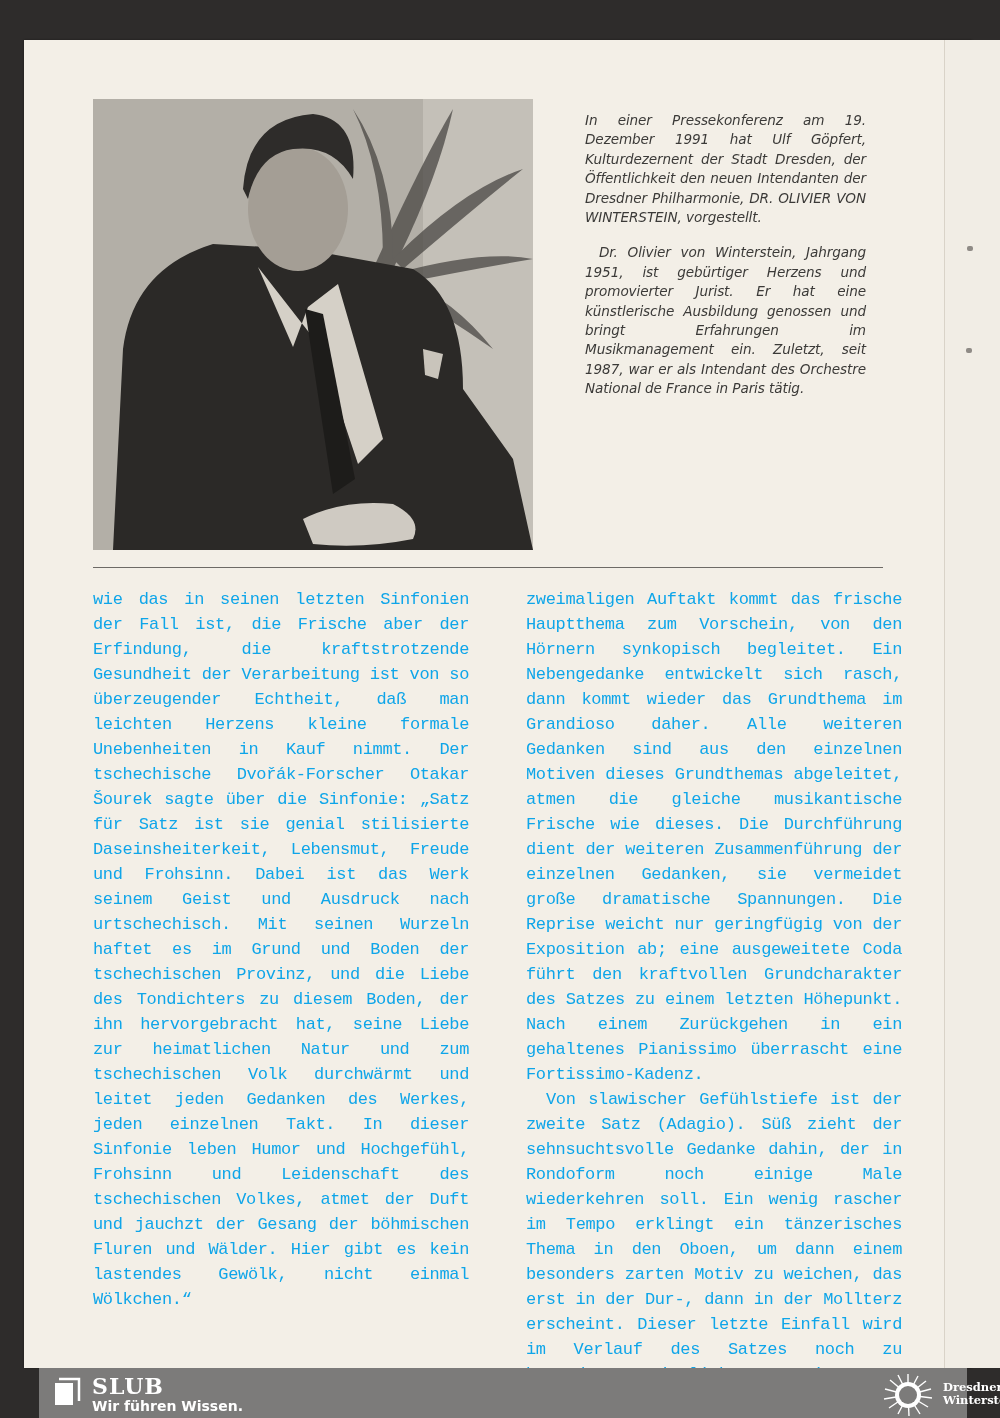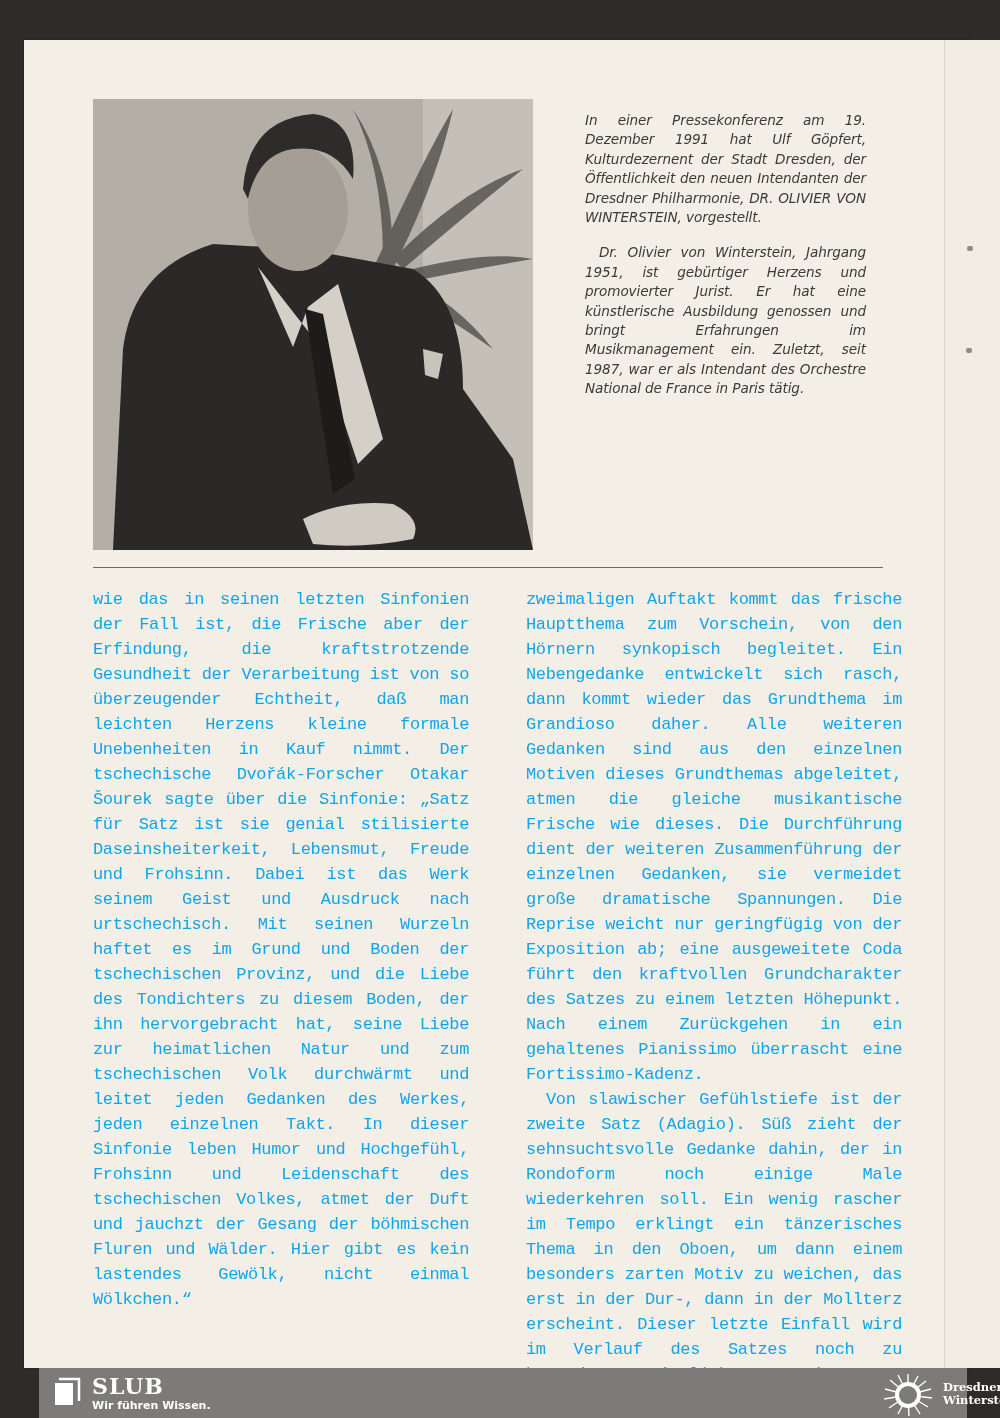--- a/index.html
+++ b/index.html
@@ -53,21 +53,21 @@
     background: #7c7b7a;
     margin-left: 23px;
   }
   .slub-logo { position: absolute; left: 14px; top: 9px; width: 30px; height: 30px; }
   .slub-title {
     position: absolute; left: 53px; top: 6px; font-family: "DejaVu Serif", serif;
     font-weight: bold; font-size: 22px; color: #ffffff; letter-spacing: 1px; line-height: 24px;
   }
   .slub-tag {
     position: absolute; left: 53px; top: 31px; font-family: "DejaVu Sans", sans-serif;
-    font-size: 11px; color: #ffffff; font-weight: bold; line-height: 14px;
+    font-size: 14px; color: #ffffff; font-weight: bold; line-height: 14px;
   }
   .phil-logo { position: absolute; left: 843px; top: 5px; width: 52px; height: 44px; }
   .phil-name {
     position: absolute; left: 904px; top: 13px; font-family: "DejaVu Serif", serif;
     font-size: 11.5px; line-height: 13px; color: #ffffff; font-weight: bold;
   }
 </style>
 </head>
 <body>
 

